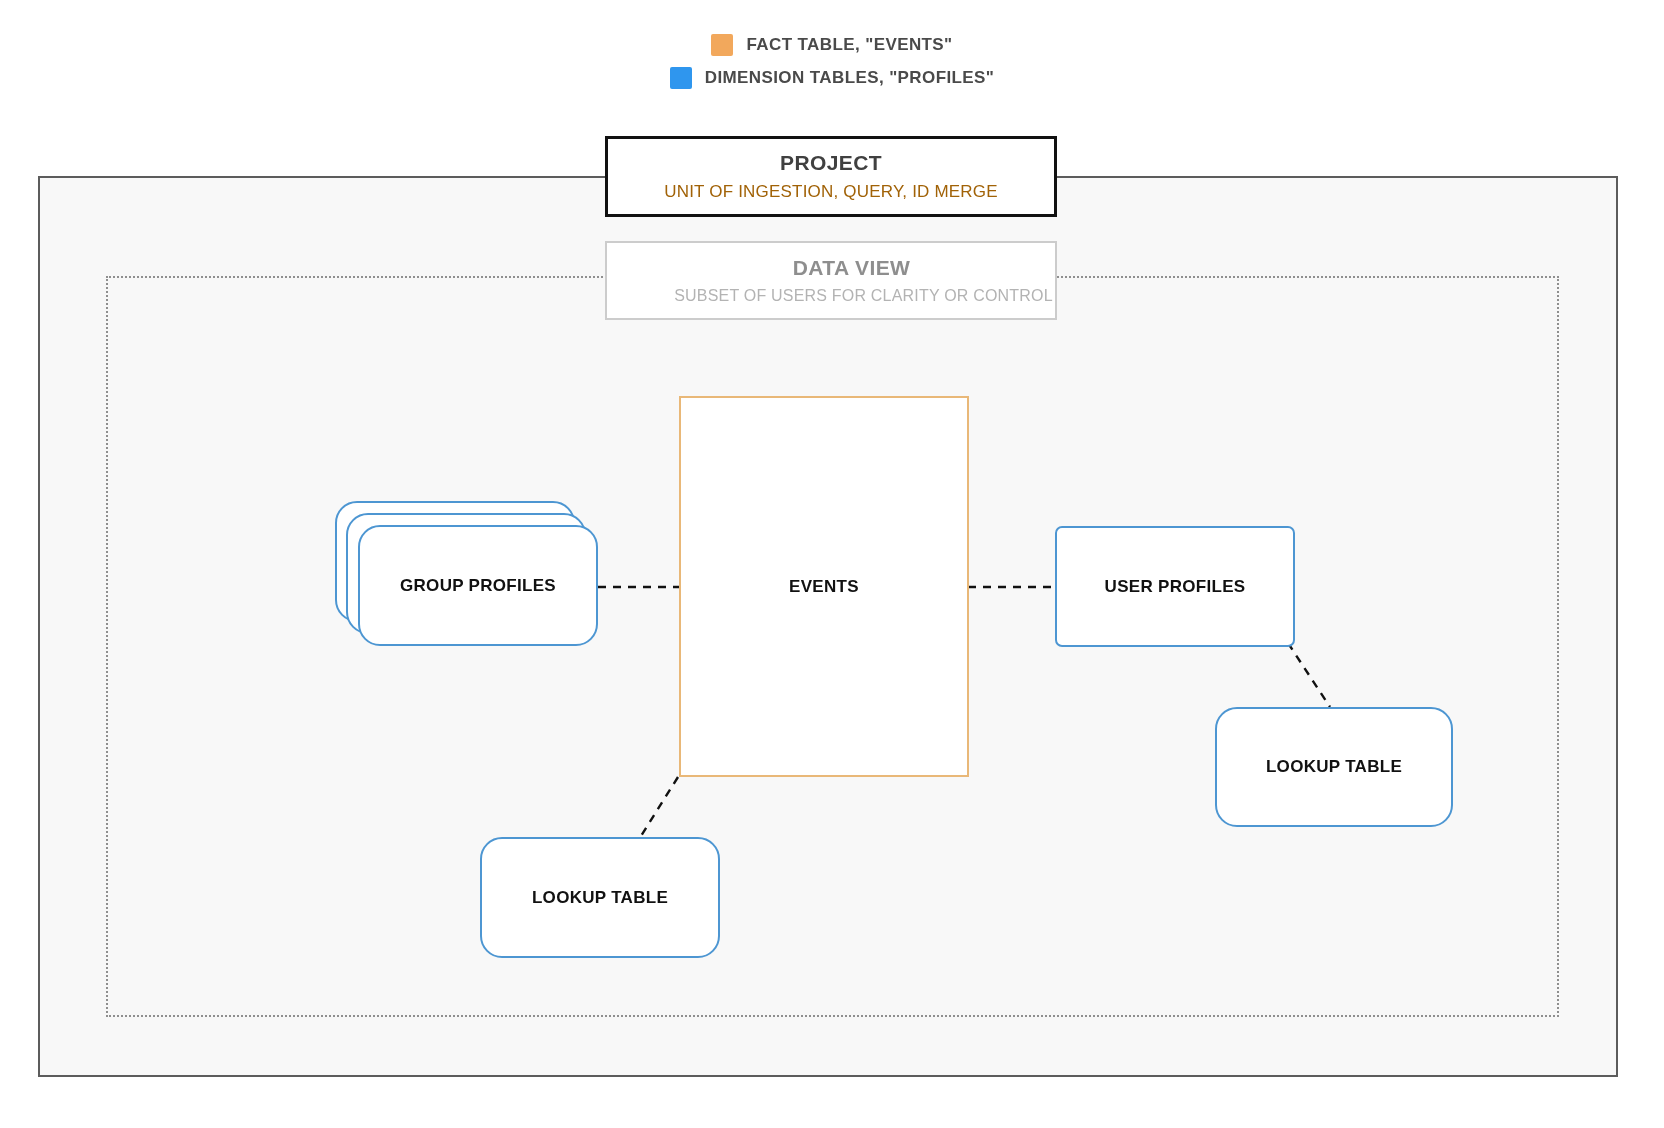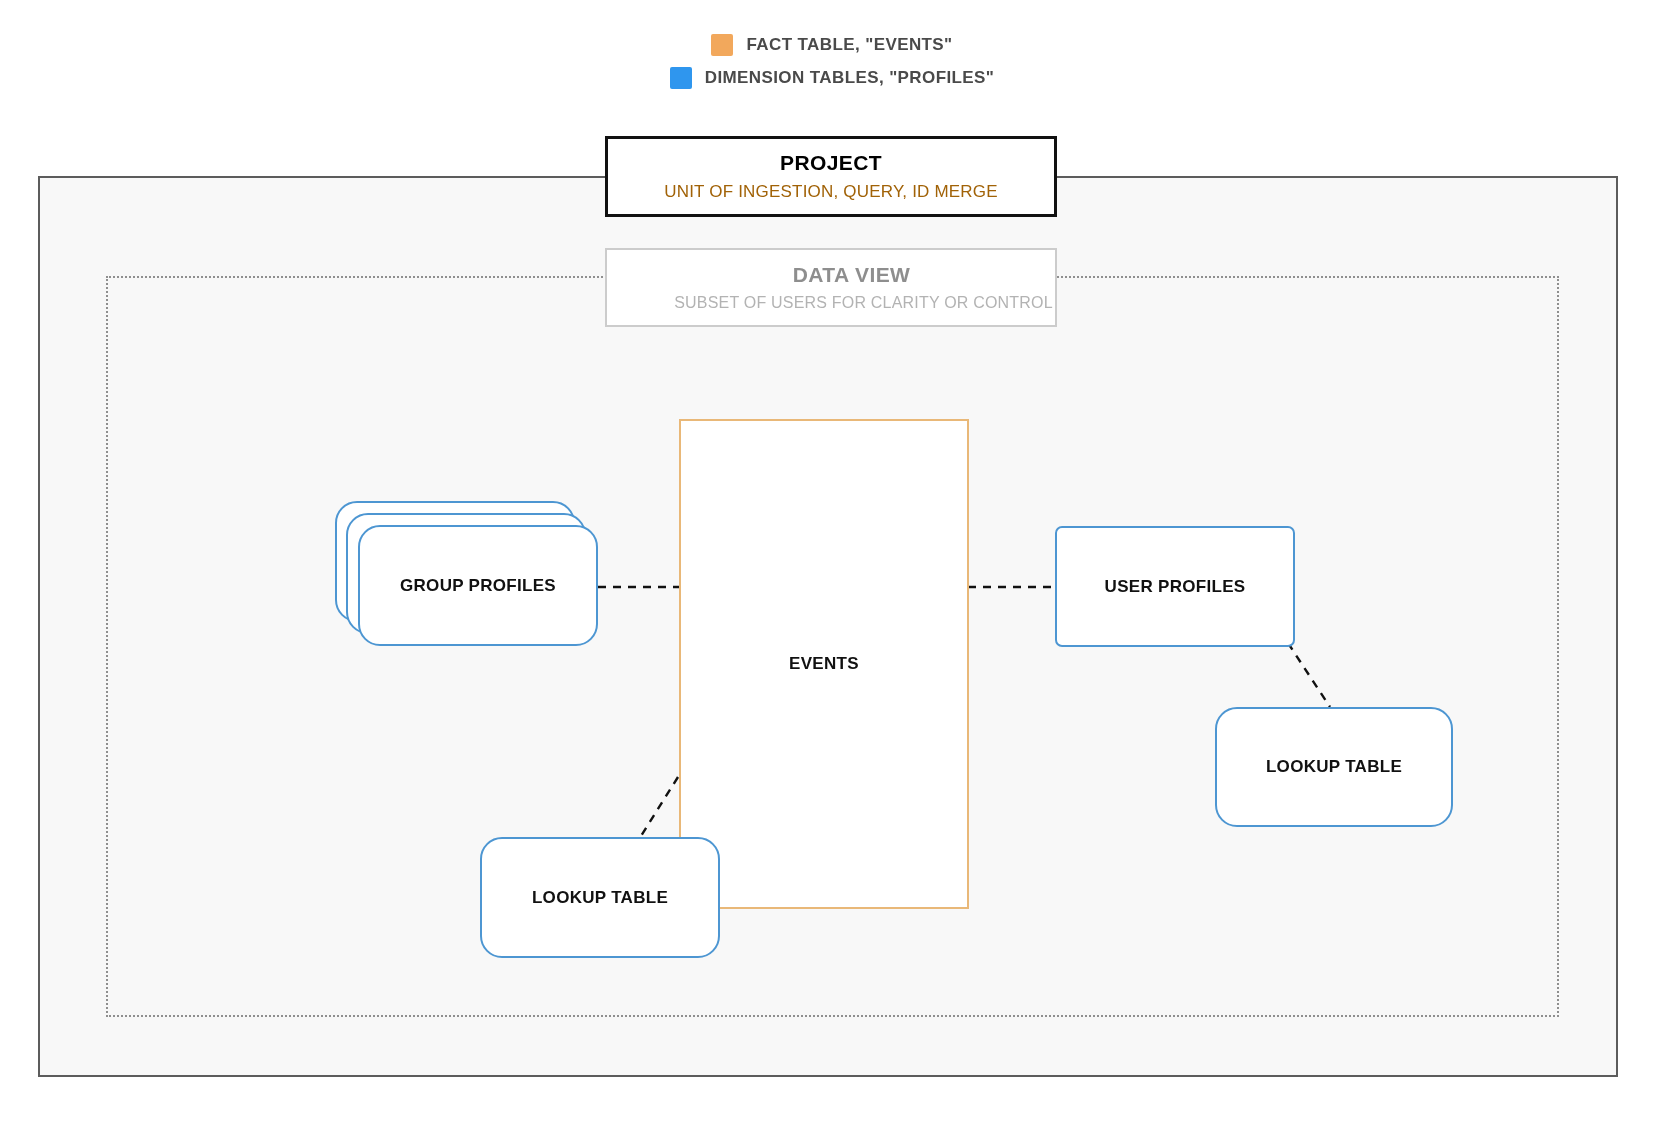--- a/index.html
+++ b/index.html
@@ -32,41 +32,40 @@
   }
 
   
   .header-box {
     position: absolute; left: 605px; width: 452px;
     background: #ffffff; text-align: center;
     display: flex; flex-direction: column; justify-content: center; gap: 7px;
     z-index: 6;
   }
   .project-box { top: 136px; height: 81px; border: 3px solid #111111; }
-  .project-box .hb-title { font-size: 21px; font-weight: 700; color: #000000; letter-spacing: .4px; }
+  .project-box .hb-title { font-size: 21px; font-weight: 700; color: #404040; letter-spacing: .4px; }
   .project-box .hb-sub   { font-size: 17px; color: #a16207; letter-spacing: .2px; }
-  .dataview-box { top: 248px; height: 79px; border: 2px solid #cccccc; padding-left: 41px; }
+  .dataview-box { top: 241px; height: 79px; border: 2px solid #cccccc; padding-left: 41px; }
   .dataview-box .hb-title { font-size: 21px; font-weight: 700; color: #8e8e8e; letter-spacing: .4px; }
   .dataview-box .hb-sub   { font-size: 16px; color: #b3b3b3; letter-spacing: .2px; margin-left: 24px; }
 
   
   .connectors { position: absolute; left: 0; top: 0; z-index: 3; }
   .connectors line { stroke: #111111; stroke-width: 2.4; stroke-dasharray: 8 7; }
 
   
   .node {
     position: absolute; background: #ffffff;
     display: flex; align-items: center; justify-content: center;
     font-size: 17px; font-weight: 700; color: #111111; letter-spacing: .3px;
     text-align: center; z-index: 5;
   }
   .node-fact {
-    left: 679px; top: 396px; width: 290px; height: 490px;
+    left: 679px; top: 396px; width: 290px; height: 381px;
     border: 2px solid #E9B878;
-    margin-top: 23px;
   }
   .node-dim { border: 2px solid #4D96D2; border-radius: 22px; }
   .node-user-profiles   { left: 1055px; top: 526px; width: 240px; height: 121px; }
   .node-lookup-right    { left: 1215px; top: 707px; width: 238px; height: 120px; }
   .node-lookup-bottom   { left: 480px;  top: 837px; width: 240px; height: 121px; }
 
   
   .group-stack { position: absolute; left: 335px; top: 501px; width: 215px; height: 145px; z-index: 5; }
   .stack-card {
     position: absolute; width: 240px; height: 121px;

